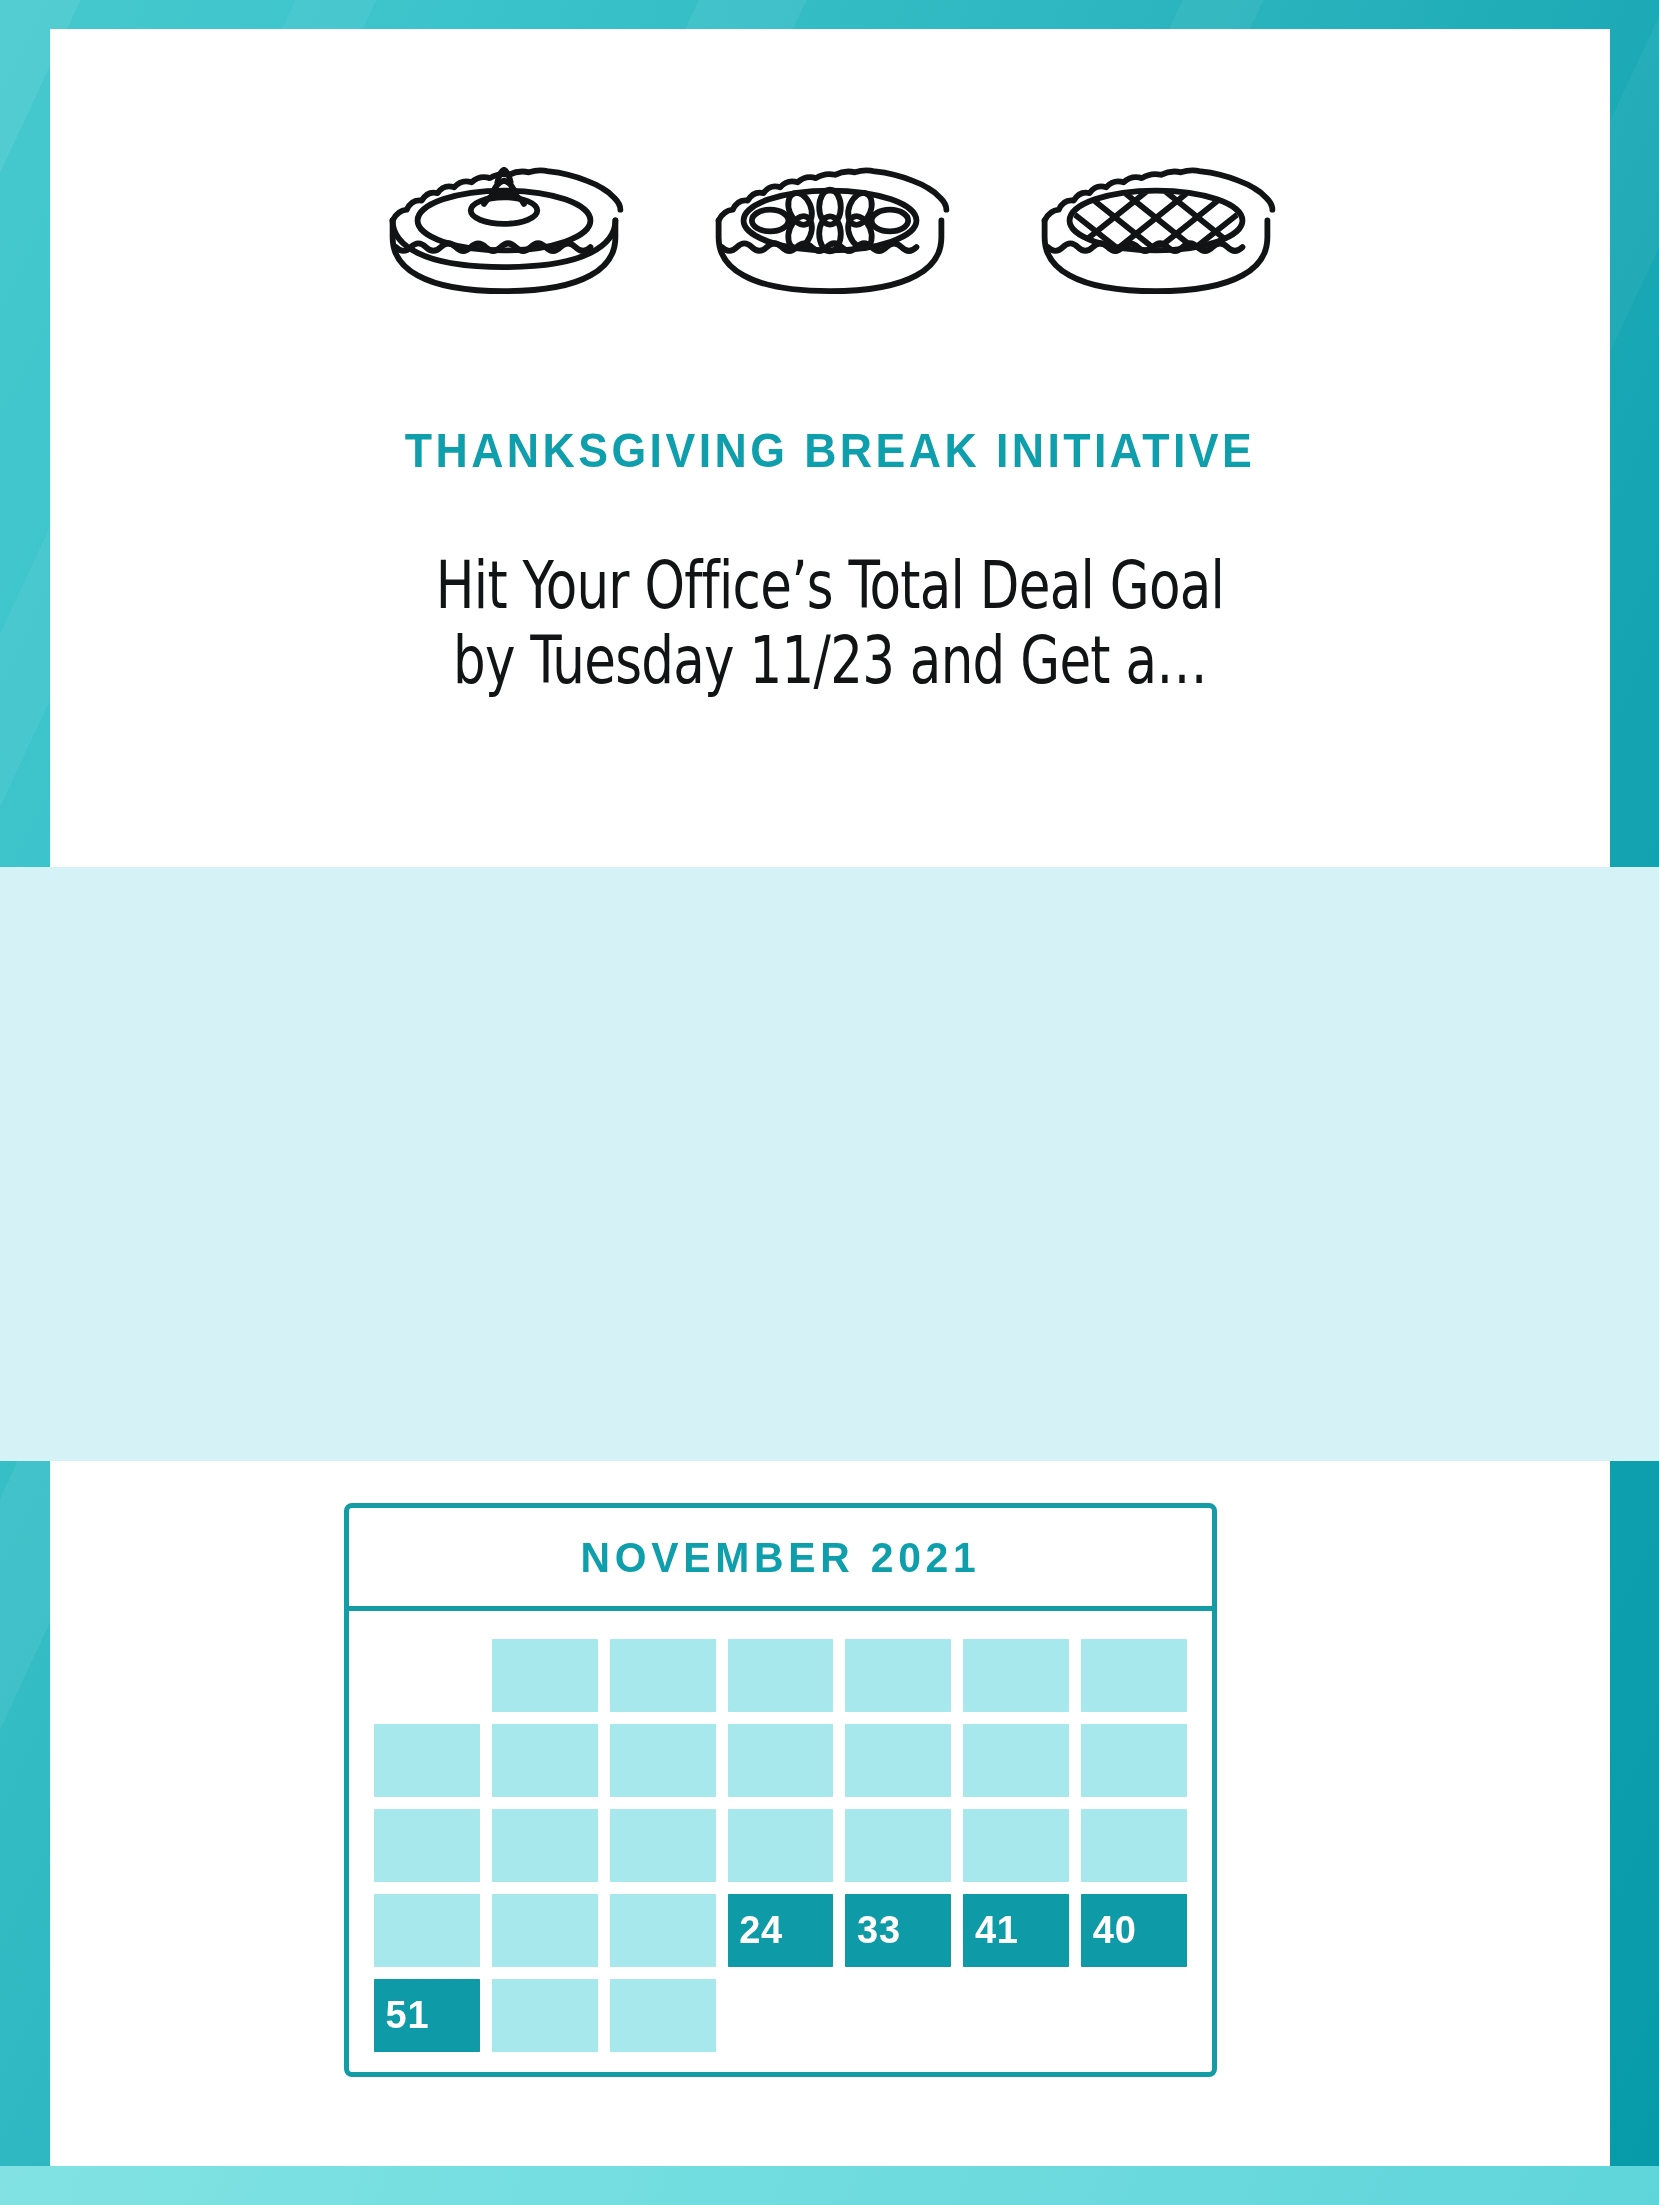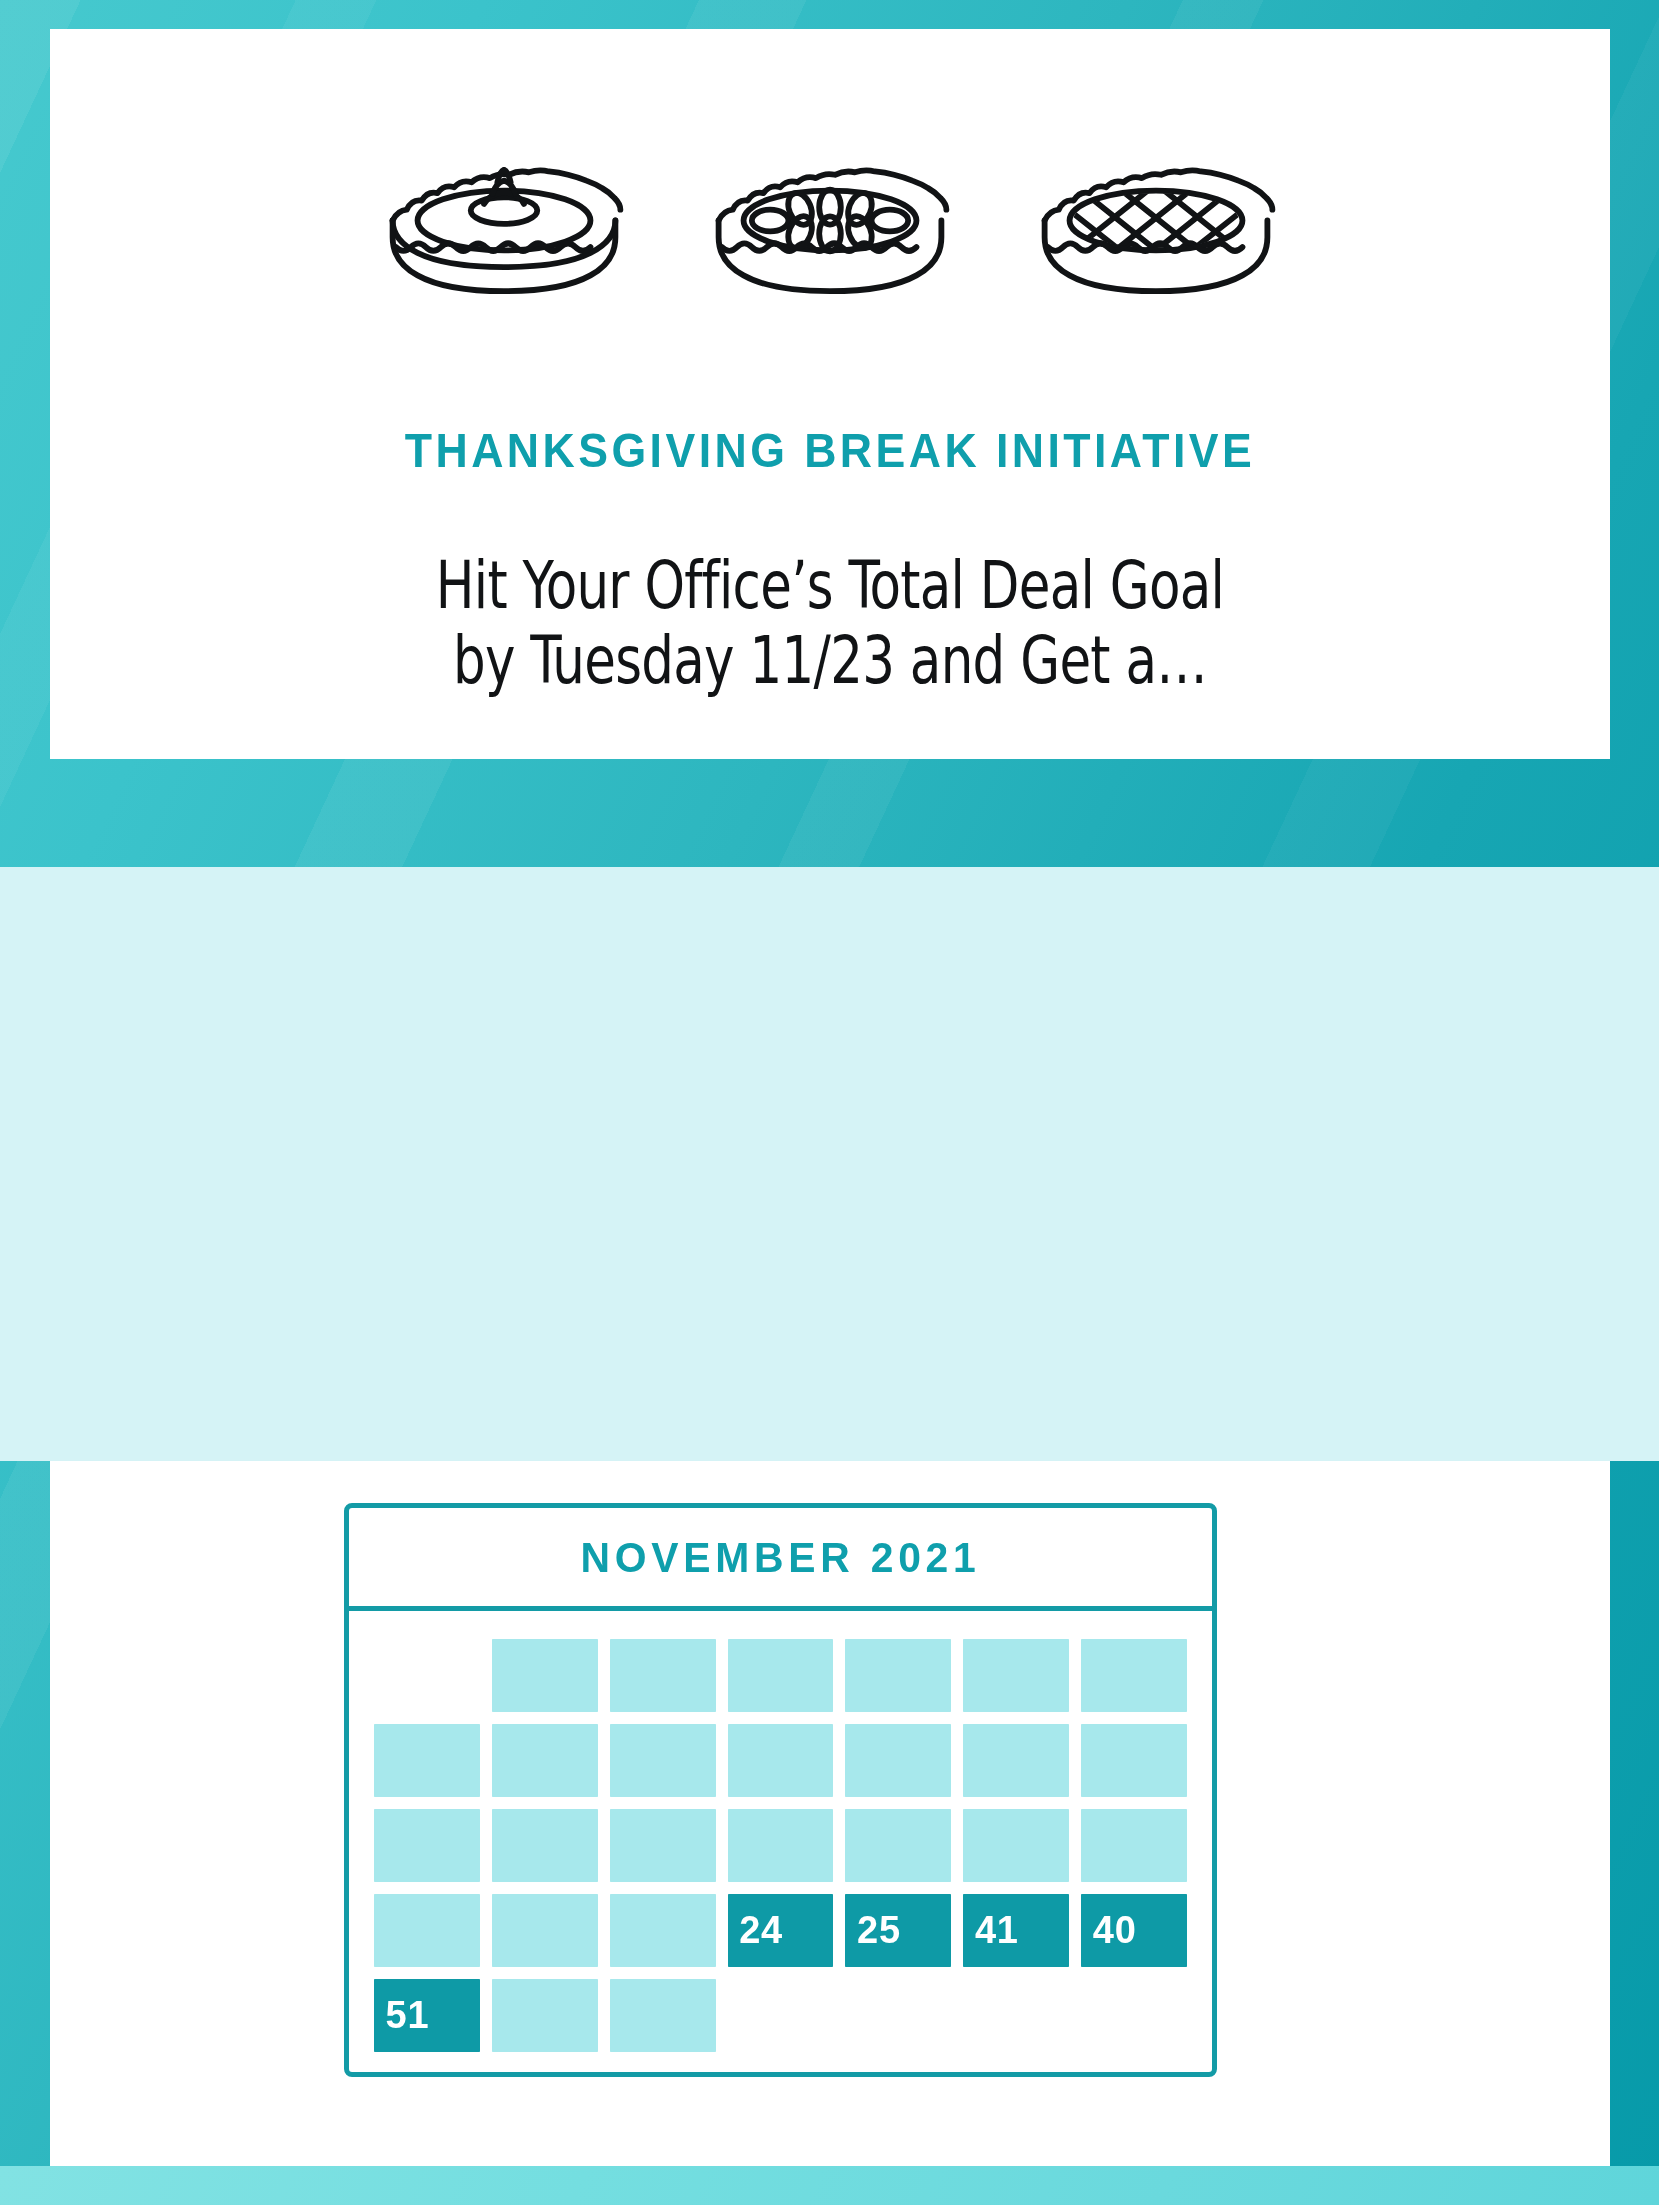--- a/index.html
+++ b/index.html
@@ -21,21 +21,21 @@
       linear-gradient(115deg,rgba(255,255,255,.07) 0 3%,rgba(255,255,255,0) 3% 11%,
         rgba(255,255,255,.05) 11% 14%,rgba(255,255,255,0) 14% 26%,
         rgba(255,255,255,.06) 26% 30%,rgba(255,255,255,0) 30% 44%,
         rgba(255,255,255,.05) 44% 47%,rgba(255,255,255,0) 47% 62%,
         rgba(255,255,255,.04) 62% 66%,rgba(255,255,255,0) 66% 100%);
     pointer-events:none;
   }
 
   
   .card-top{
-    position:absolute;left:50px;top:29px;width:1560px;height:730px;
+    position:absolute;left:50px;top:29px;width:1560px;height:838px;
     background:#ffffff;
   }
   .pies{
     position:absolute;left:0;top:116px;width:1560px;height:166px;
     display:flex;justify-content:center;align-items:center;gap:60px;
   }
   .pie{width:266px;height:158px;display:block;}
 
   .kicker{
     position:absolute;left:0;top:394px;width:1560px;
@@ -220,21 +220,21 @@
         <div class="day light"></div>
         <div class="day light"></div>
         <div class="day light"></div>
         <div class="day light"></div>
         <div class="day light"></div>
         <div class="day light"></div>
         <div class="day light"></div>
         <div class="day light"></div>
         <div class="day light"></div>
         <div class="day dark">24</div>
-        <div class="day dark">25</div>
+        <div class="day dark">33</div>
         <div class="day dark">41</div>
         <div class="day dark">40</div>
         <div class="day dark">51</div>
         <div class="day light"></div>
         <div class="day light"></div>
         <div class="day empty"></div>
         <div class="day empty"></div>
         <div class="day empty"></div>
         <div class="day empty"></div>
       </div>

